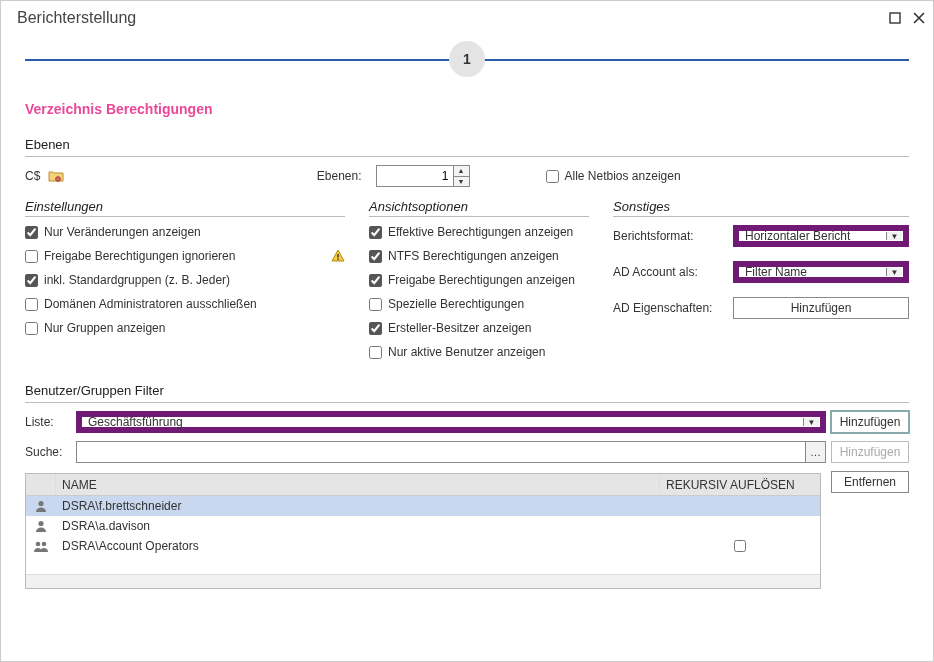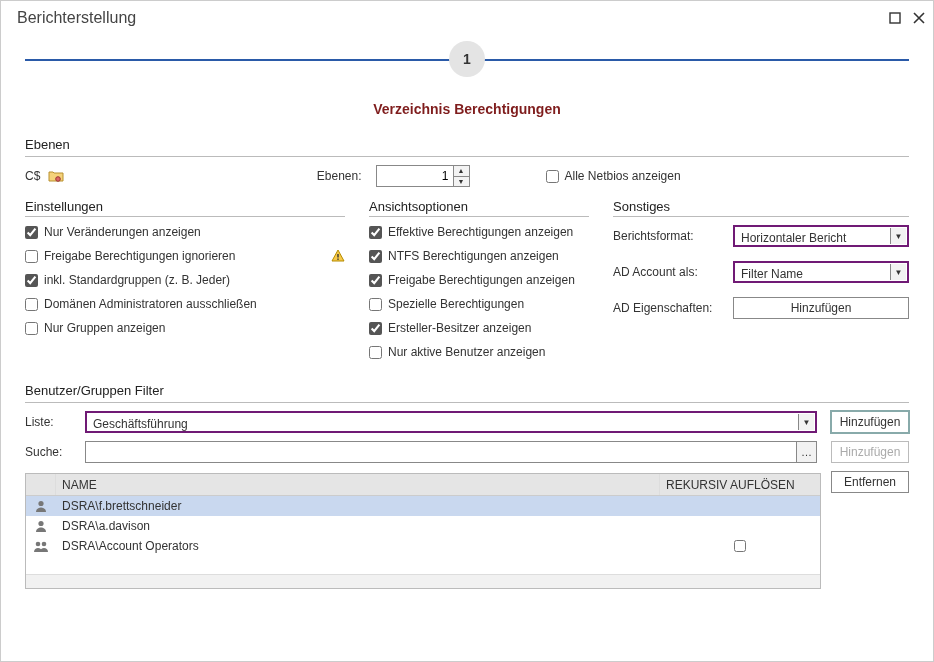--- a/index.html
+++ b/index.html
@@ -7,55 +7,55 @@
   .window { width:934px; height:662px; border:1px solid #ccc; display:flex; flex-direction:column; }
   .titlebar { display:flex; align-items:center; justify-content:space-between; padding:4px 8px 2px 16px; height:32px; }
   .titlebar-title { font-size:16px; color:#444; font-weight:400; }
   .titlebar-controls { display:flex; gap:12px; align-items:center; }
   .titlebar-controls span { font-size:14px; cursor:default; }
   .content { flex:1; padding:0 24px 12px 24px; overflow:hidden; display:flex; flex-direction:column; }
 
   .stepper { position:relative; height:48px; margin-top:2px; }
   .stepper-line { position:absolute; left:0; right:0; top:24px; height:2px; background:#2a5aa8; }
   .stepper-circle { position:absolute; left:50%; top:6px; transform:translateX(-50%); width:36px; height:36px; border-radius:50%; background:#e4e4e4; display:flex; align-items:center; justify-content:center; font-size:14px; font-weight:600; color:#333; }
-  .page-subtitle { text-align:center; font-weight:700; font-size:14px; margin:18px 0 14px; color:#7f1d1d; }
+  .page-subtitle { font-weight:700; font-size:14px; margin:18px 0 14px; color:#ec4899; }
 
   .section-label { font-size:13px; color:#222; margin:6px 0 4px; }
   .hr { border:none; border-top:1px solid #bbb; margin:0 0 8px 0; }
 
   .ebenen-row { display:flex; align-items:center; gap:8px; margin-bottom:10px; }
   .ebenen-row .share { font-size:12px; margin-right:16px; display:flex; align-items:center; gap:8px; }
   .spacer-flex { flex:1; }
   .spinner { display:inline-flex; align-items:stretch; border:1px solid #888; height:22px; }
   .spinner input { width:76px; border:none; text-align:right; padding:0 4px; font-size:12px; outline:none; }
   .spinner .btns { display:flex; flex-direction:column; width:16px; border-left:1px solid #888; }
   .spinner .btns div { flex:1; display:flex; align-items:center; justify-content:center; font-size:7px; background:#f3f3f3; cursor:default; }
   .spinner .btns div:first-child { border-bottom:1px solid #888; }
 
   .columns { display:flex; gap:24px; margin-top:2px; }
   .col { flex:1; min-width:0; }
   .col-settings { flex:0 0 320px; }
   .col-view { flex:0 0 220px; }
   .col-misc { flex:1; }
 
-  .col-title { font-size:13px; font-weight:400; color:#222; margin-bottom:2px; }
+  .col-title { font-size:13px; font-weight:400; color:#222; margin-bottom:2px;font-style:italic; }
   .checklist { display:flex; flex-direction:column; gap:10px; margin-top:8px; }
   .check-row { display:flex; align-items:center; gap:6px; font-size:12px; color:#333; }
   .check-row input[type=checkbox] { width:13px; height:13px; margin:0; accent-color:#555; }
   .warn-icon { margin-left:auto; display:inline-flex; }
 
   .form-grid { display:grid; grid-template-columns:110px 1fr; column-gap:10px; row-gap:14px; align-items:center; margin-top:8px; }
   .form-grid label { font-size:12px; color:#333; }
-  .select { position:relative; height:22px; border:2px solid #701a75; background:#fff; display:flex; align-items:flex-end; padding:0 18px 0 6px; font-size:12px; }
+  .select { position:relative; height:22px; border:6px solid #701a75; background:#fff; display:flex; align-items:center; padding:0 18px 0 6px; font-size:12px; }
   .select .caret { position:absolute; right:1px; top:1px; bottom:1px; width:16px; border-left:1px solid #888; background:#f2f2f2; display:flex; align-items:center; justify-content:center; font-size:8px; }
   .btn { height:22px; border:1px solid #888; background:#fff; font-size:12px; display:inline-flex; align-items:center; justify-content:center; padding:0 10px; cursor:default; }
   .btn.full { width:100%; }
 
   .filter-block { margin-top:18px; }
-  .filter-row { display:flex; align-items:center; gap:14px; margin-bottom:8px; }
+  .filter-row { display:flex; align-items:center; gap:5px; margin-bottom:8px; }
   .filter-row label { width:46px; font-size:12px; }
   .filter-row .select, .filter-row .textbox { flex:1; }
   .textbox { height:22px; border:1px solid #888; display:flex; align-items:stretch; }
   .textbox input { flex:1; border:none; outline:none; font-size:12px; padding:0 6px; }
   .textbox .ellipsis { width:20px; border-left:1px solid #888; background:#f2f2f2; display:flex; align-items:center; justify-content:center; font-size:11px; }
   .side-btn { width:78px; height:22px; border:1px solid #888; font-size:12px; display:flex; align-items:center; justify-content:center; }
   .side-btn.highlight { outline:2px solid #8aa; outline-offset:-1px; background:#fff; }
   .side-btn.disabled { color:#aaa; border-color:#bbb; }
 
   .table-wrap { border:1px solid #bbb; margin-top:2px; height:116px; overflow:hidden; display:flex; flex-direction:column; }

